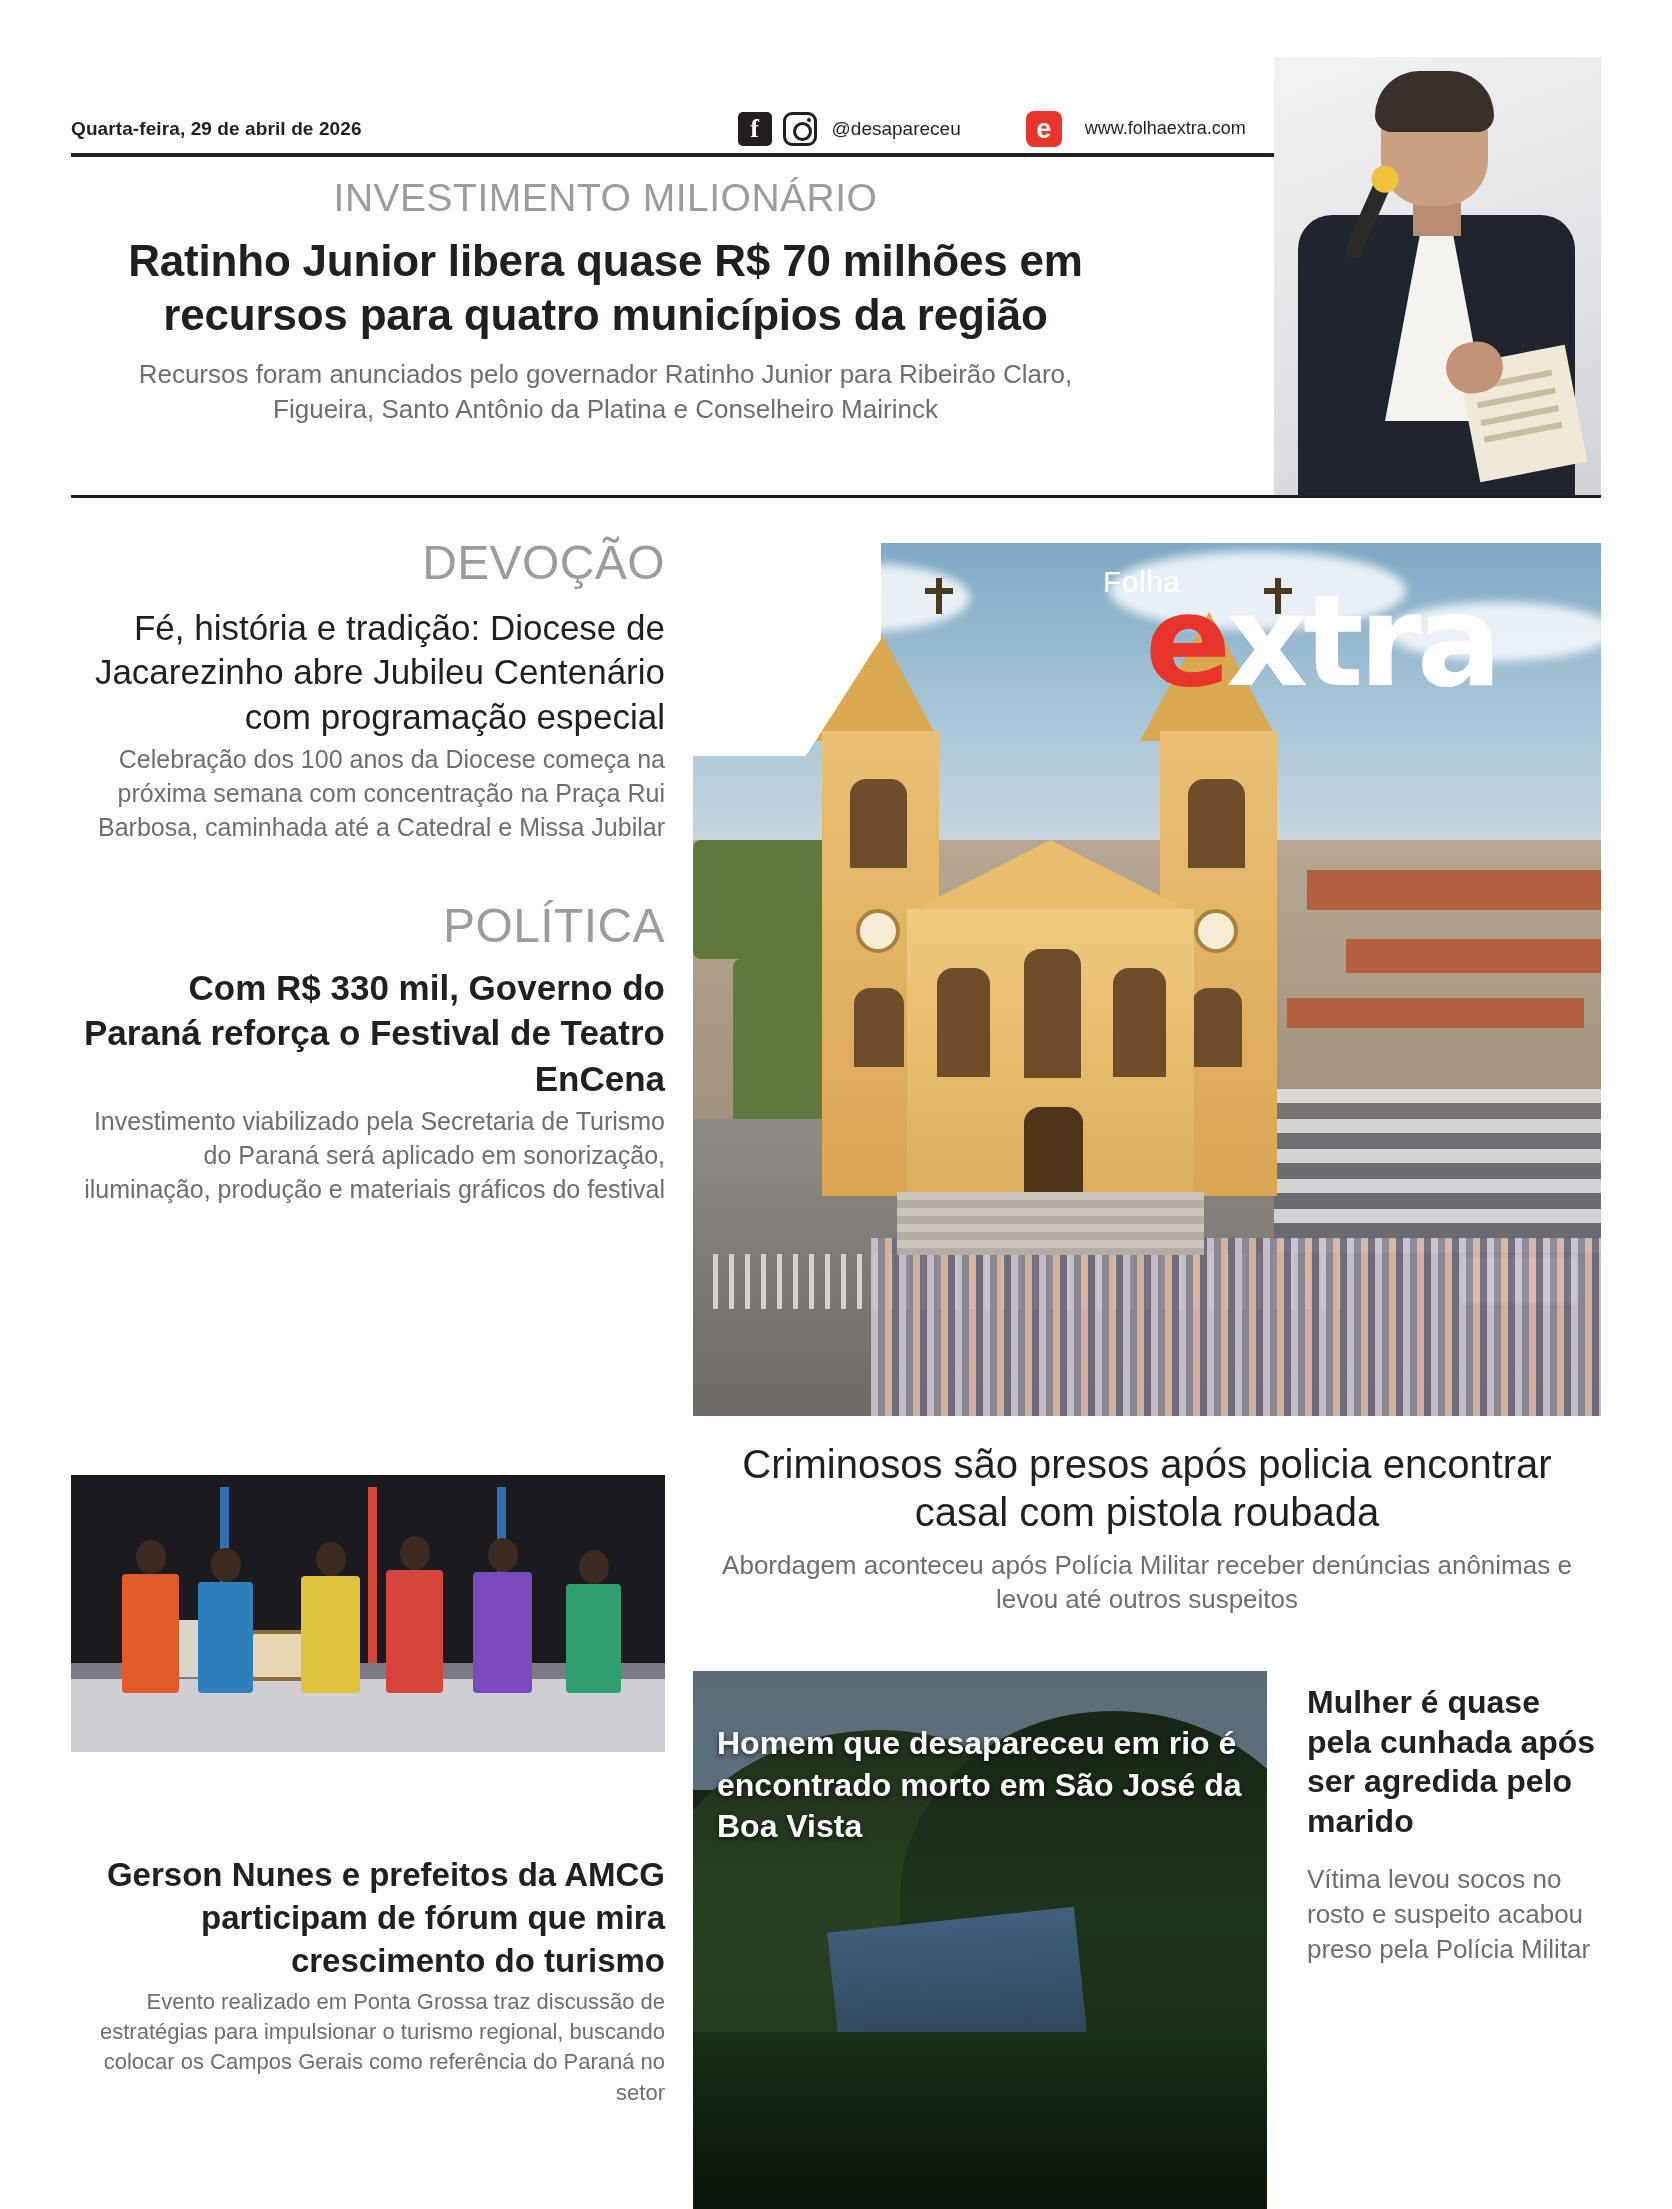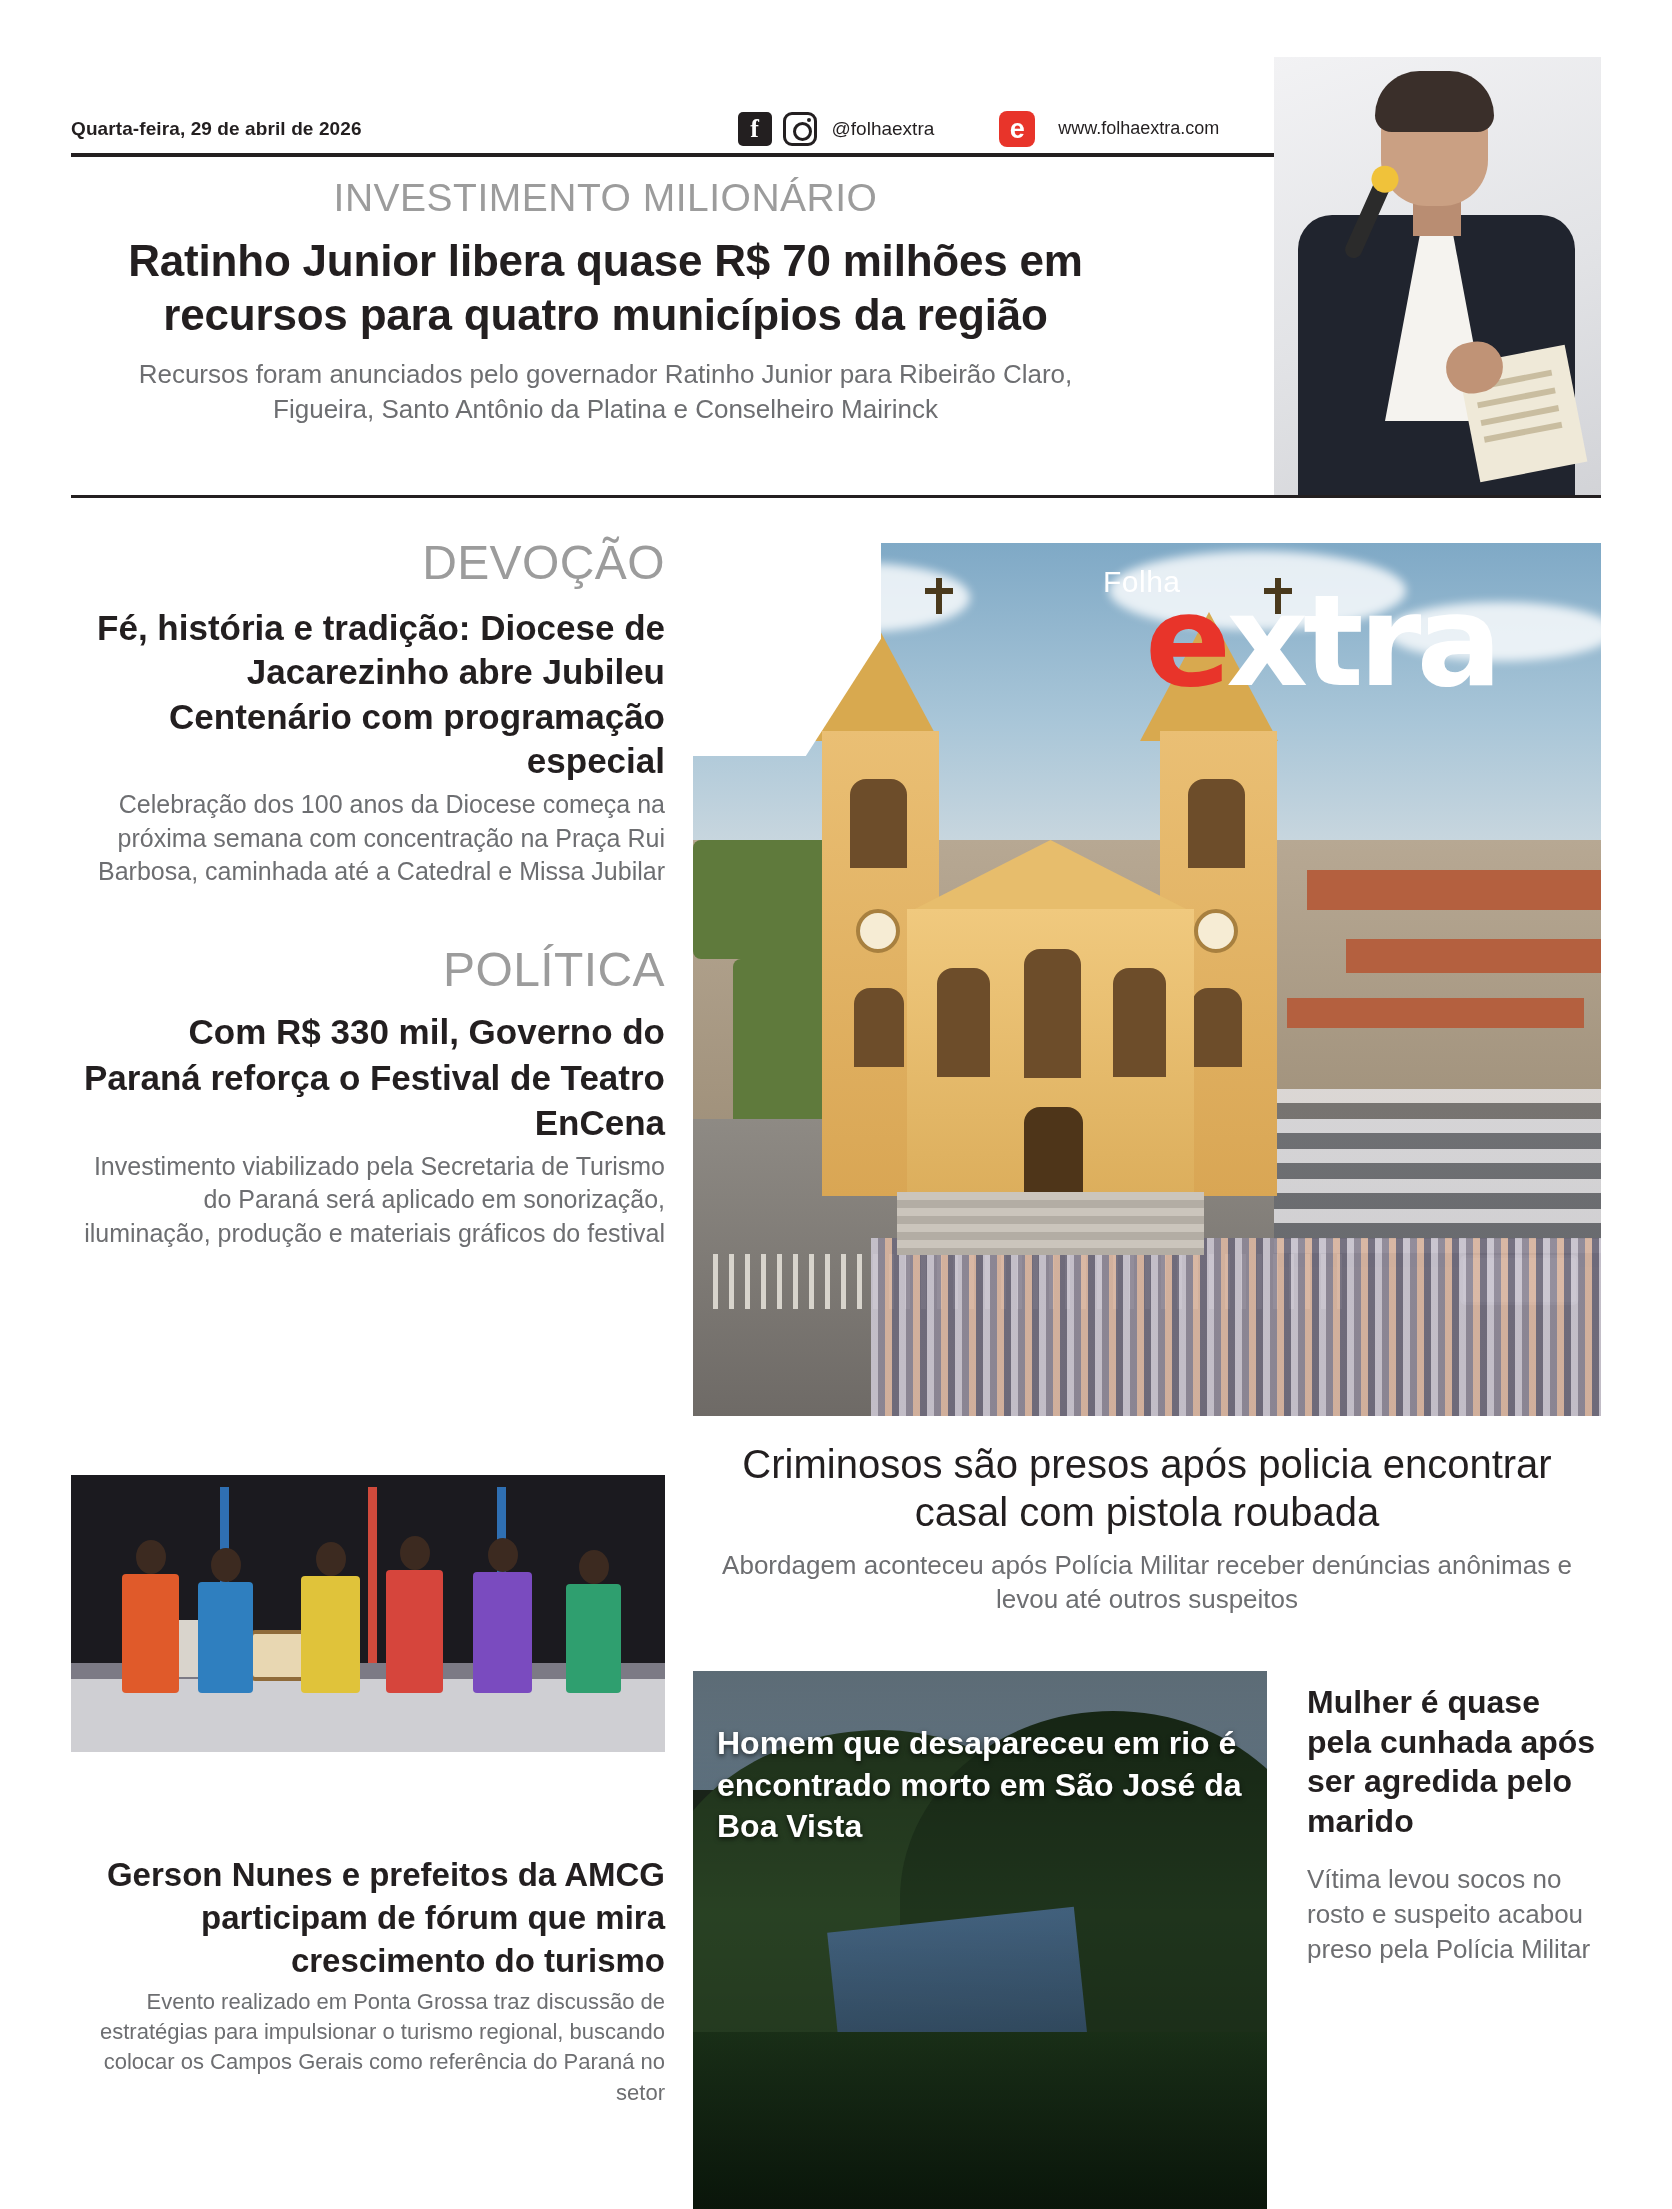--- a/index.html
+++ b/index.html
@@ -259,21 +259,21 @@
   .kicker {
     font-size: 48px;
     color: #9c9c9c;
     font-weight: 300;
     letter-spacing: 0.4px;
     margin-bottom: 16px;
   }
   .hl-bold {
     font-size: 35px;
     line-height: 1.27;
-    font-weight: bold;
+    font-weight: normal;
     color: #231f20;
   }
   .dek {
     margin-top: 4px;
     font-size: 25px;
     line-height: 1.35;
     color: #6d6e71;
   }
   .hl-light {
     font-size: 35px;
@@ -555,21 +555,21 @@
 <body>
 
 <div class="page">
 
   <div class="masthead">
     <div class="mast-date">Quarta-feira, 29 de abril de 2026</div>
 
     <div class="mast-social">
       <div class="icon-fb"></div>
       <div class="icon-ig"></div>
-      <div class="mast-handle">@folhaextra</div>
+      <div class="mast-handle">@desapareceu</div>
       <div class="icon-site"></div>
       <div class="mast-url">www.folhaextra.com</div>
     </div>
 
     <div class="mast-edition">
       <span>Ano 22 - </span><b>Edição 3450</b>
     </div>
   </div>
 
   <div class="rule-top"></div>

